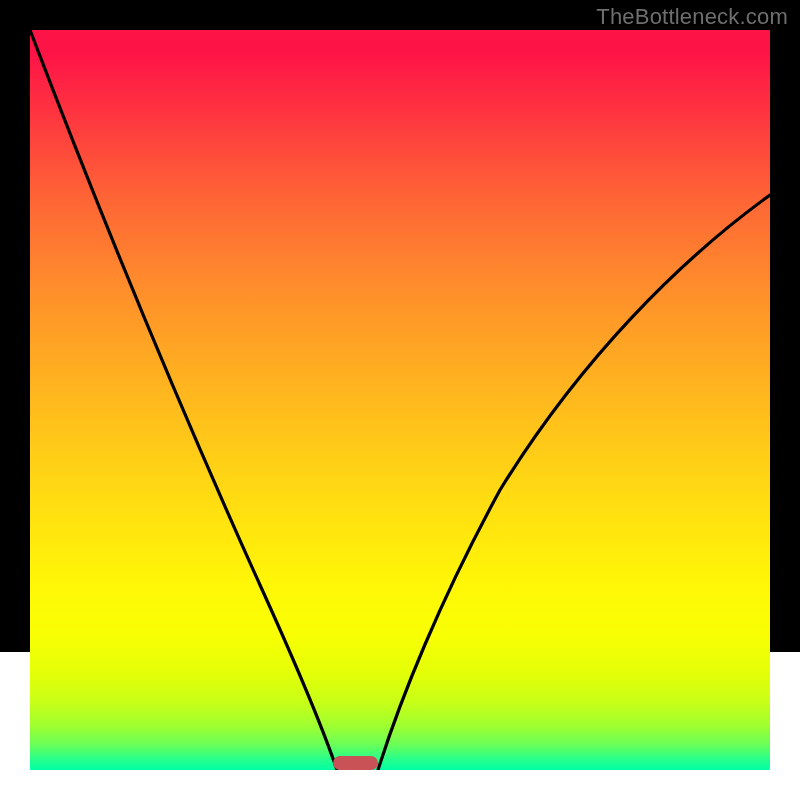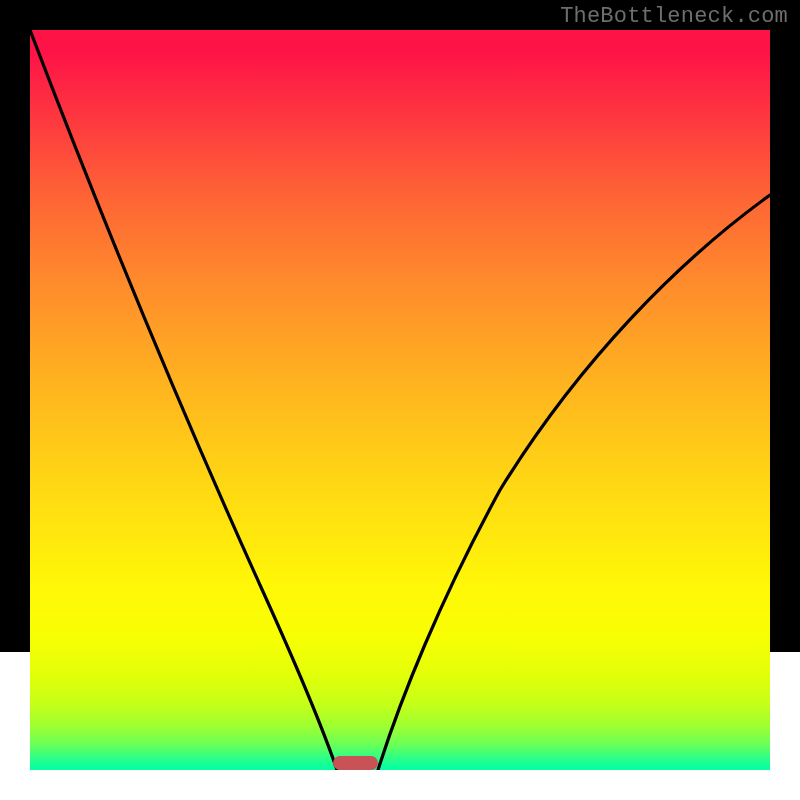--- a/index.html
+++ b/index.html
@@ -9,21 +9,20 @@
     height: 800px;
     overflow: hidden;
     font-family: Arial, Helvetica, sans-serif;
   }
   .frame {
     position: relative;
     width: 800px;
     height: 652px;
     background: #000;
     box-sizing: border-box;
-    font-family: Liberation Mono, monospace;
   }
   .watermark {
     position: absolute;
     top: 4px;
     right: 12px;
     color: #6e6e6e;
     font-size: 22px;
     font-weight: 400;
     letter-spacing: 0.2px;
     z-index: 3;

